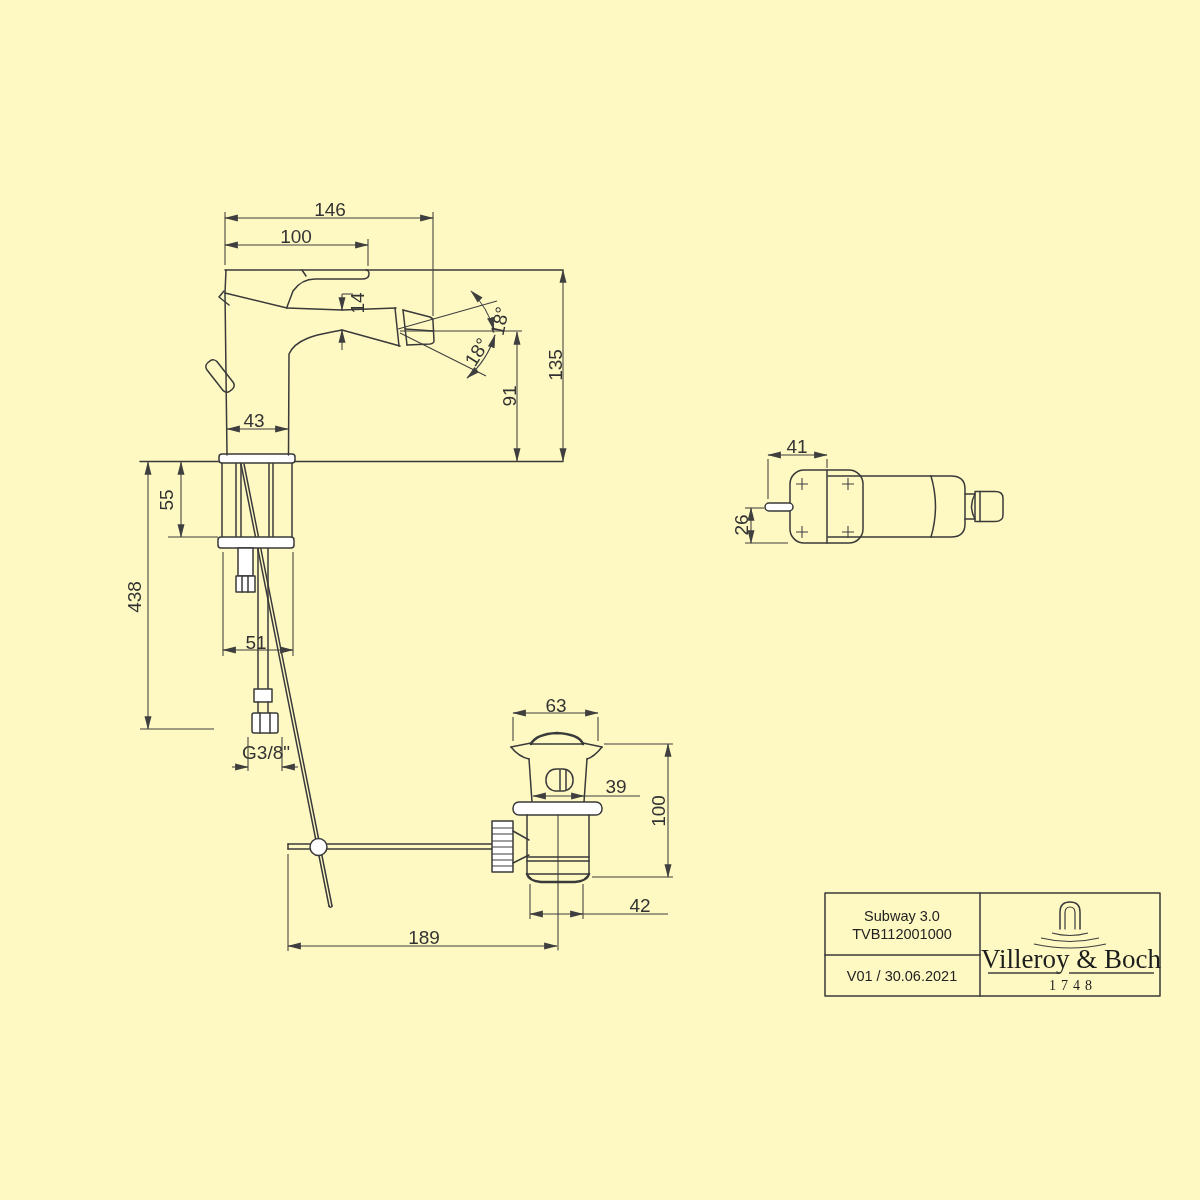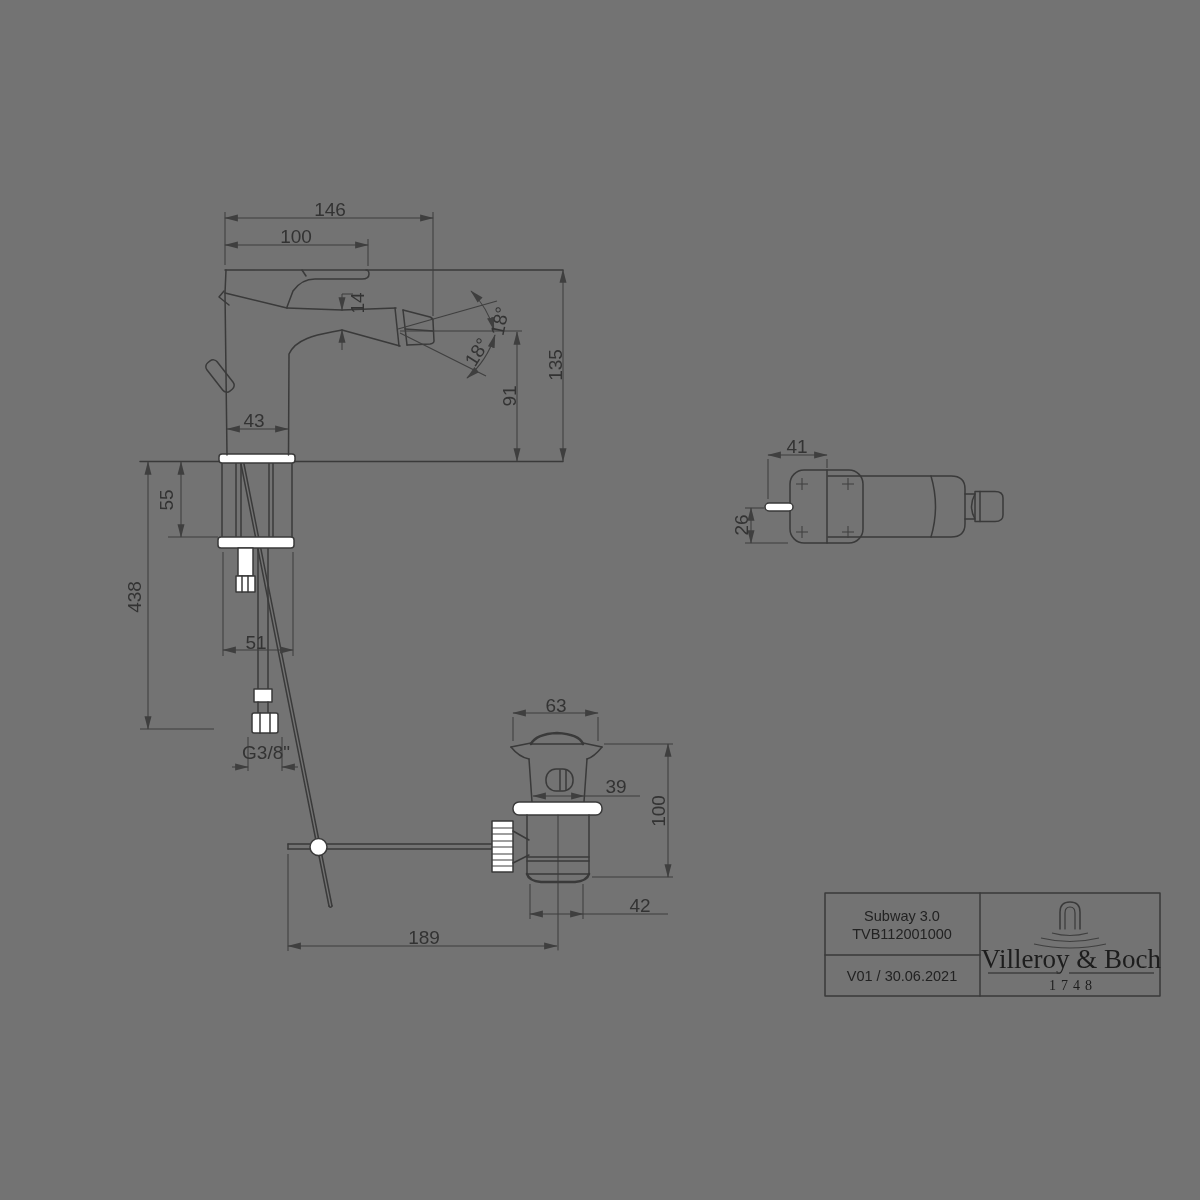--- a/index.html
+++ b/index.html
@@ -1,16 +1,16 @@
 <!DOCTYPE html>
 <html><head>
 <meta charset="utf-8">
 <style>
   html,body{margin:0;padding:0;background:#ffffff;}
-  .stage{width:1200px;height:1200px;position:relative;background:#737373;overflow:hidden;}
+  .stage{width:1200px;height:1200px;position:relative;background:#fef9c3;overflow:hidden;}
   svg{display:block;}
   .obj{stroke:#3a3a3a;stroke-width:1.5;fill:none;stroke-linejoin:round;stroke-linecap:round;}
   .obj2{stroke:#3a3a3a;stroke-width:2.6;fill:none;stroke-linejoin:round;stroke-linecap:round;}
   .objf{stroke:#3a3a3a;stroke-width:1.5;fill:#ffffff;stroke-linejoin:round;}
   .thin{stroke:#3f3f3f;stroke-width:1.05;fill:none;}
   .dim{stroke:#3f3f3f;stroke-width:1.05;fill:none;marker-start:url(#ar);marker-end:url(#ar);}
   .dimE{stroke:#3f3f3f;stroke-width:1.05;fill:none;marker-end:url(#ar);}
   .dimS{stroke:#3f3f3f;stroke-width:1.05;fill:none;marker-start:url(#ar);}
   .dtxt{font-family:"Liberation Sans",sans-serif;font-size:19px;fill:#333;text-anchor:middle;}
   .ttxt{font-family:"Liberation Sans",sans-serif;font-size:14.5px;fill:#222;text-anchor:middle;}

